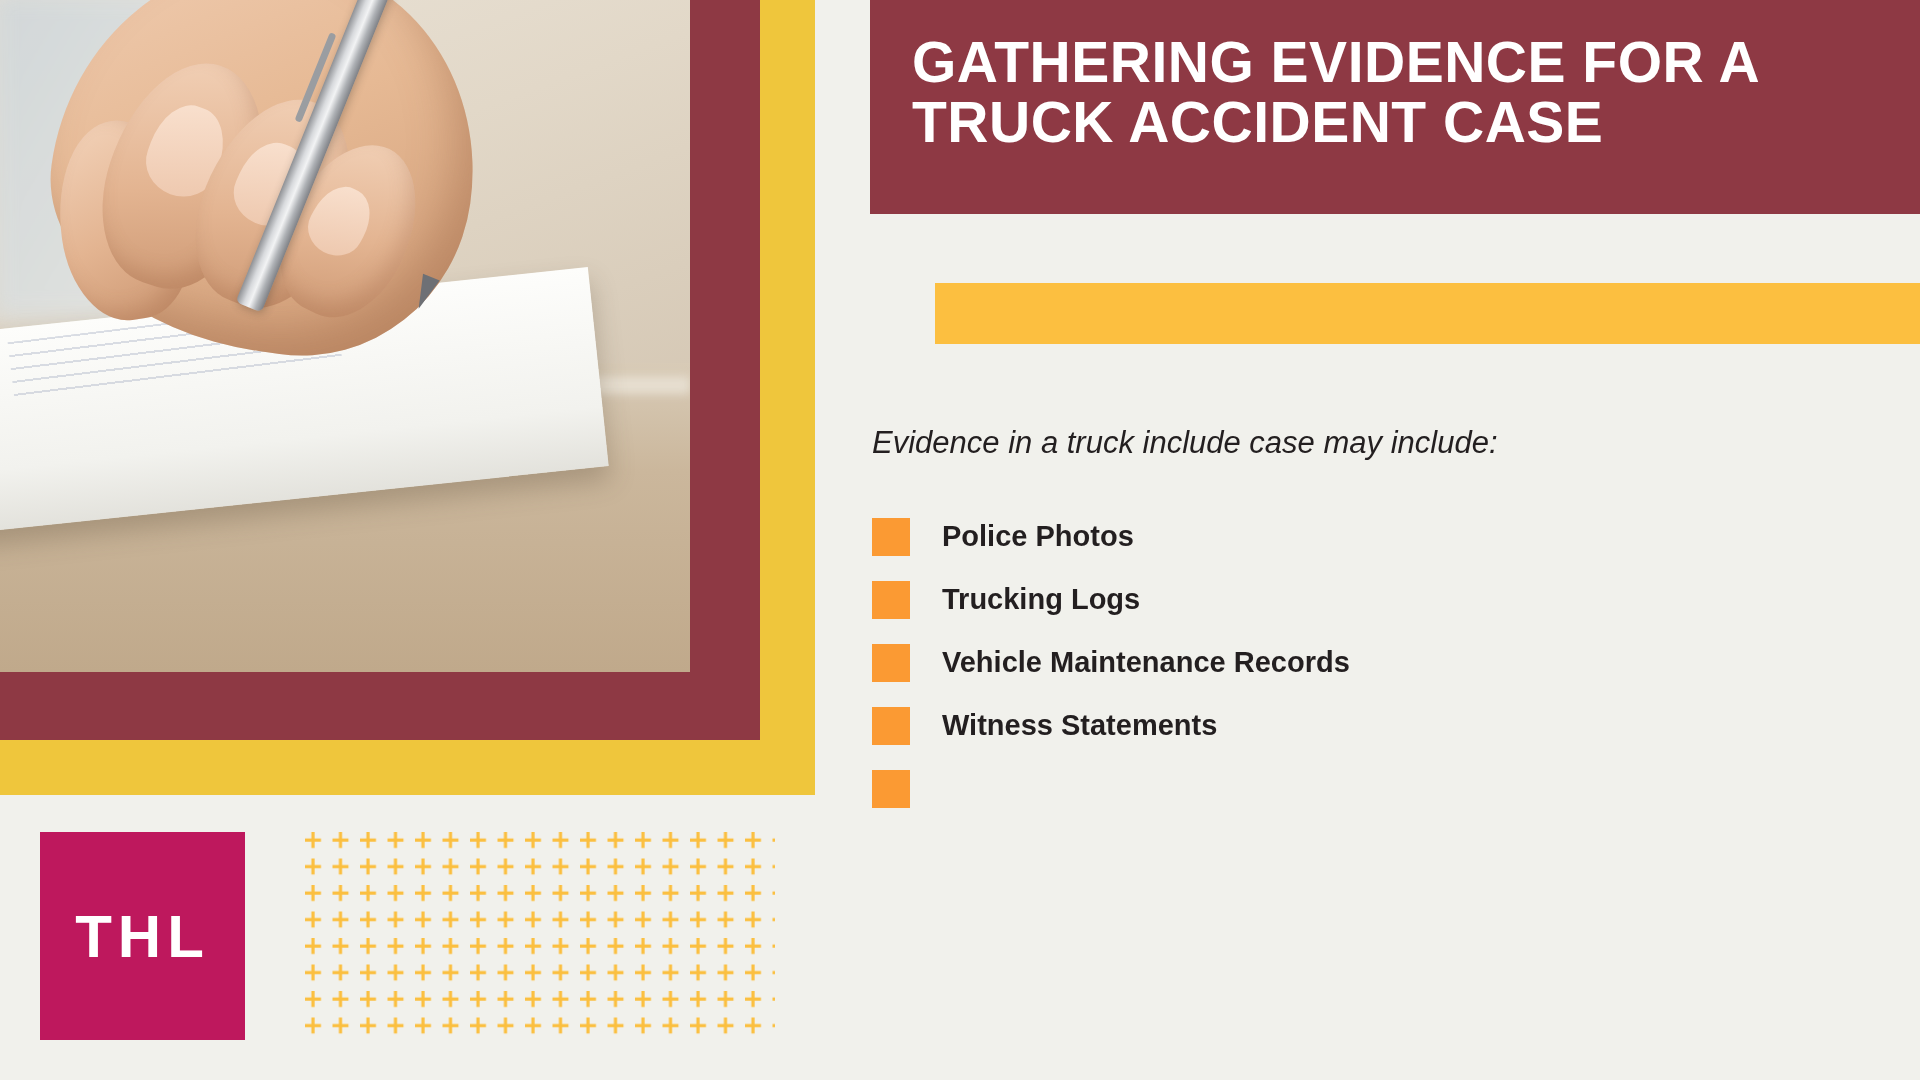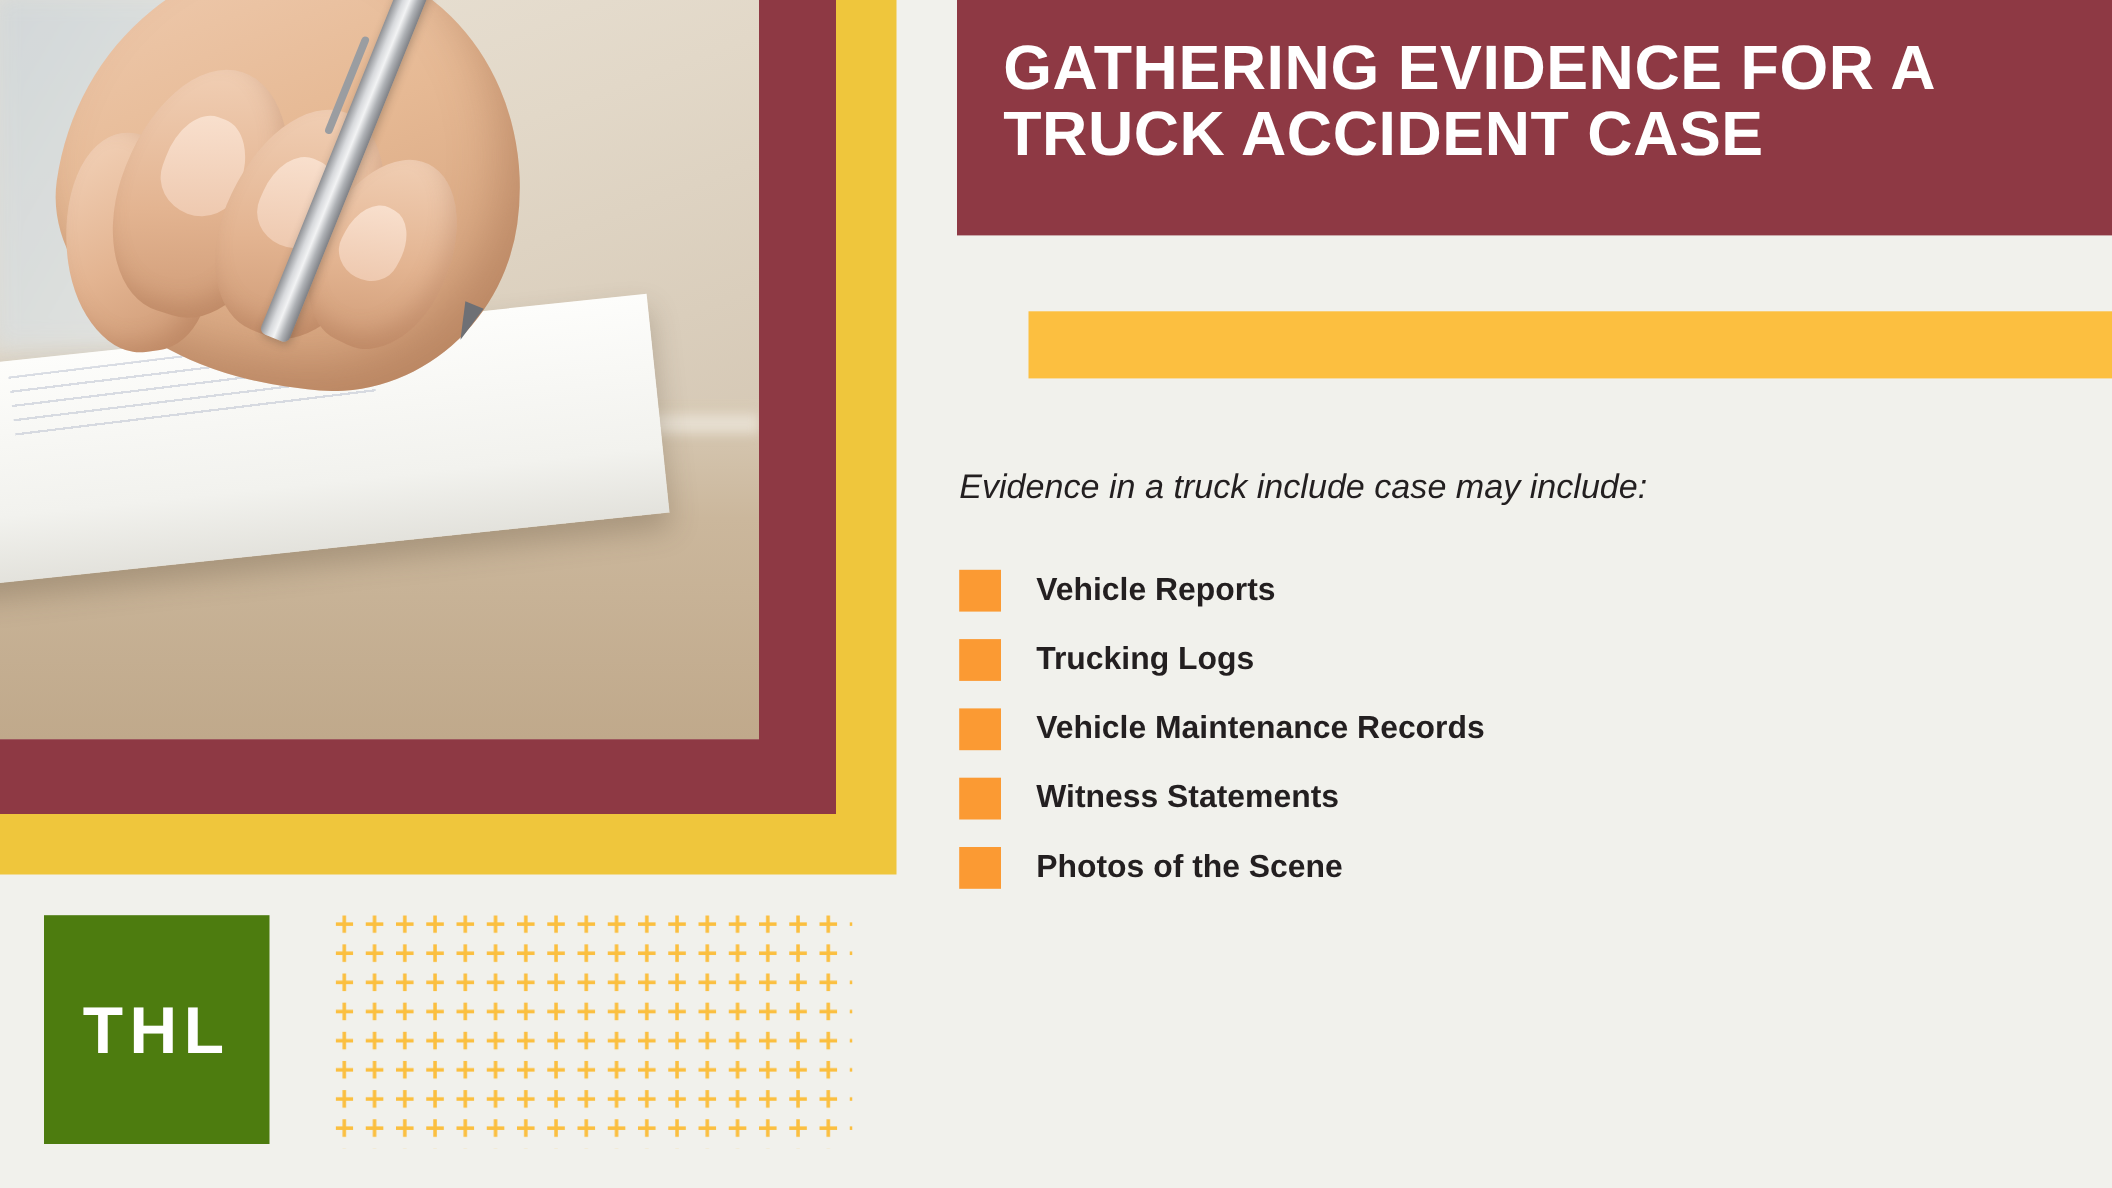--- a/index.html
+++ b/index.html
@@ -173,21 +173,21 @@
     border-radius: 4px;
   }
 
   
   .logo {
     position: absolute;
     left: 40px;
     top: 832px;
     width: 205px;
     height: 208px;
-    background: #4d7c0f;
+    background: #be185d;
     display: flex;
     align-items: center;
     justify-content: center;
   }
   .logo-text {
     color: #ffffff;
     font-size: 60px;
     font-weight: bold;
     letter-spacing: 6px;
     font-family: "Liberation Sans", sans-serif;
@@ -320,33 +320,32 @@
   <div class="title-banner">
     <div class="title-text">GATHERING EVIDENCE FOR A TRUCK ACCIDENT CASE</div>
   </div>
   <div class="yellow-bar"></div>
 
   <div class="evidence-intro">Evidence in a truck include case may include:</div>
 
   <div class="evidence-list">
     <div class="evidence-item">
       <span class="bullet"></span>
-      <span class="item-label">Vehicle Reports</span>
+      <span class="item-label">Police Photos</span>
     </div>
     <div class="evidence-item">
       <span class="bullet"></span>
       <span class="item-label">Trucking Logs</span>
     </div>
     <div class="evidence-item">
       <span class="bullet"></span>
       <span class="item-label">Vehicle Maintenance Records</span>
     </div>
     <div class="evidence-item">
       <span class="bullet"></span>
       <span class="item-label">Witness Statements</span>
     </div>
     <div class="evidence-item">
       <span class="bullet"></span>
-      <span class="item-label">Photos of the Scene</span>
     </div>
   </div>
 
 </div>
 
 </body></html>

